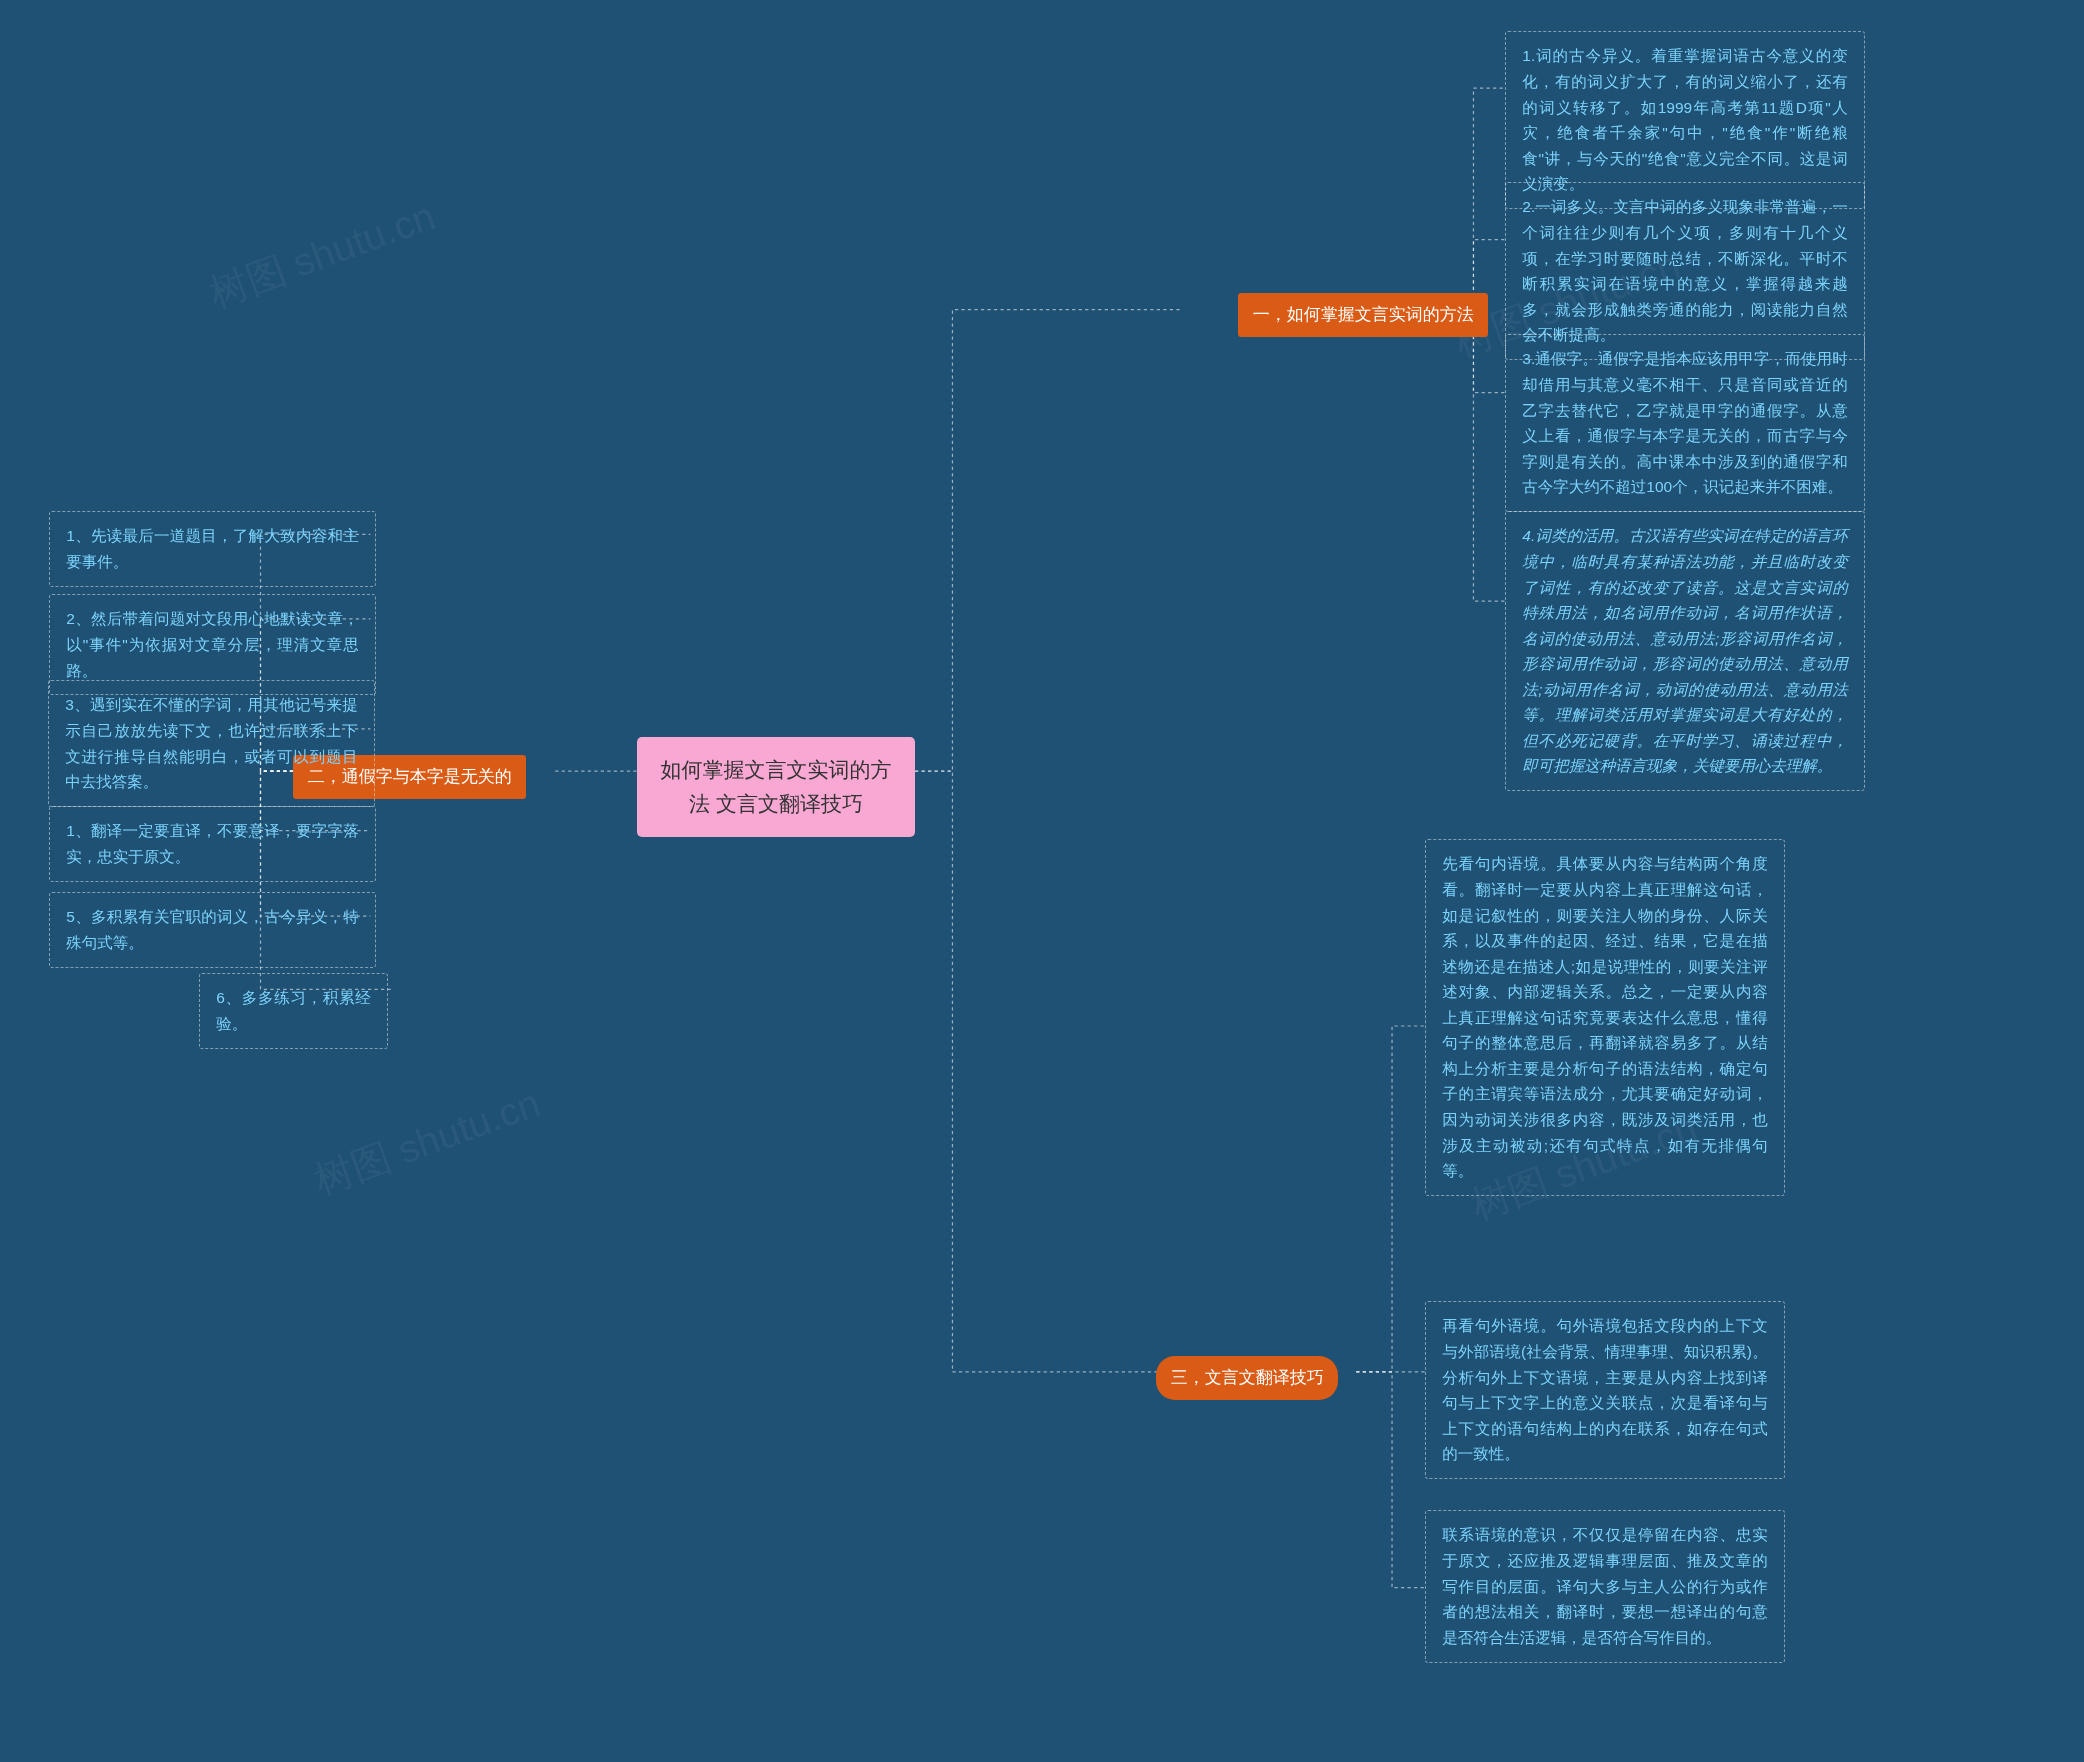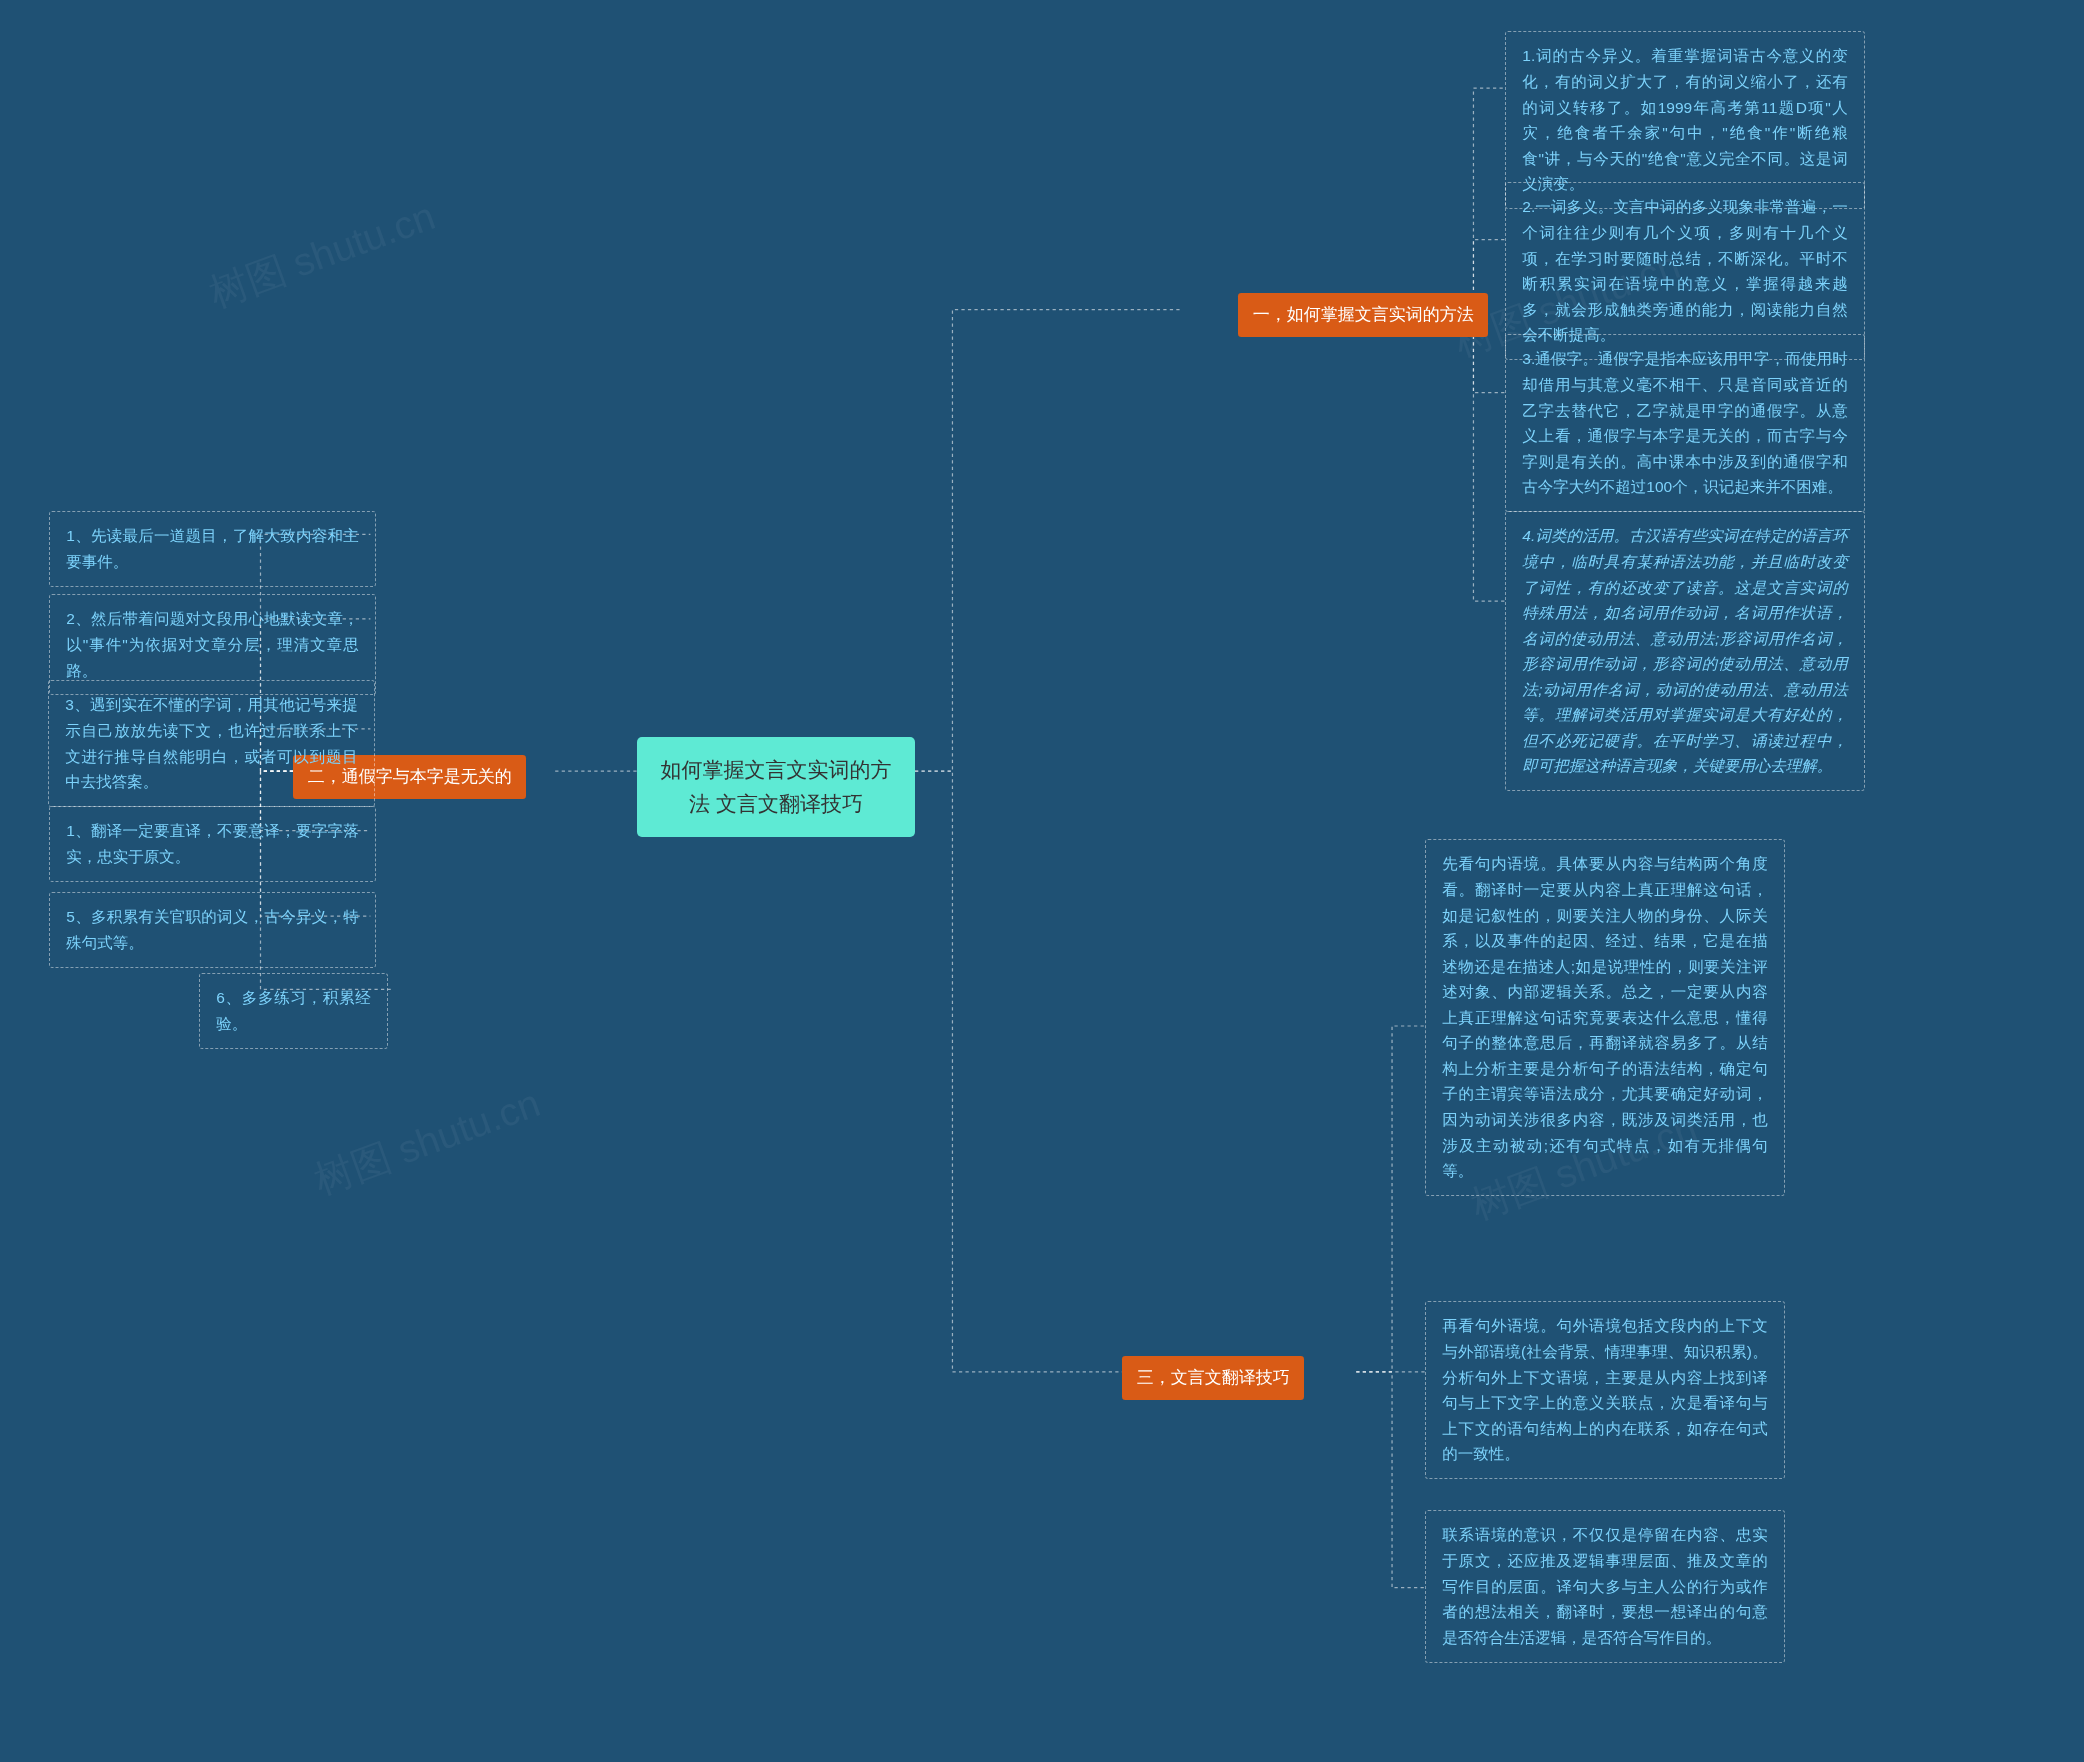--- a/index.html
+++ b/index.html
@@ -19,21 +19,21 @@
       transform: rotate(-20deg);
       white-space: nowrap;
     }
     .node {
       position: absolute;
       padding: 11.4px 16.3px;
       font-size: 15.5px;
       line-height: 1.65;
     }
     .center-node {
-      background: #5eead4;
+      background: #f9a8d4;
       color: #333;
       border-radius: 4.9px;
       text-align: center;
       font-size: 21px;
       line-height: 1.6;
       padding: 16.3px 21px;
       font-weight: 500;
     }
     .branch-node {
       background: #d95b16;
@@ -112,18 +112,18 @@
 
 <div class="node branch-node" style="left:293px; top:755px;">二，通假字与本字是无关的</div>
 
 <div class="node leaf-node" style="left:49px; top:511px; width:327px;">1、先读最后一道题目，了解大致内容和主要事件。</div>
 <div class="node leaf-node" style="left:49px; top:594px; width:327px;">2、然后带着问题对文段用心地默读文章，以"事件"为依据对文章分层，理清文章思路。</div>
 <div class="node leaf-node" style="left:48px; top:680px; width:327px;">3、遇到实在不懂的字词，用其他记号来提示自己放放先读下文，也许过后联系上下文进行推导自然能明白，或者可以到题目中去找答案。</div>
 <div class="node leaf-node" style="left:49px; top:806px; width:327px;">1、翻译一定要直译，不要意译，要字字落实，忠实于原文。</div>
 <div class="node leaf-node" style="left:49px; top:892px; width:327px;">5、多积累有关官职的词义，古今异义，特殊句式等。</div>
 <div class="node leaf-node" style="left:199px; top:973px; width:189px;">6、多多练习，积累经验。</div>
 
-<div class="node branch-node" style="left:1122px; top:1356px;">三，文言文翻译技巧</div>
+<div class="node branch-node" style="left:1156px; top:1356px;border-radius:19px;">三，文言文翻译技巧</div>
 
 <div class="node leaf-node" style="left:1425px; top:839px; width:360px;">先看句内语境。具体要从内容与结构两个角度看。翻译时一定要从内容上真正理解这句话，如是记叙性的，则要关注人物的身份、人际关系，以及事件的起因、经过、结果，它是在描述物还是在描述人;如是说理性的，则要关注评述对象、内部逻辑关系。总之，一定要从内容上真正理解这句话究竟要表达什么意思，懂得句子的整体意思后，再翻译就容易多了。从结构上分析主要是分析句子的语法结构，确定句子的主谓宾等语法成分，尤其要确定好动词，因为动词关涉很多内容，既涉及词类活用，也涉及主动被动;还有句式特点，如有无排偶句等。</div>
 <div class="node leaf-node" style="left:1425px; top:1301px; width:360px;">再看句外语境。句外语境包括文段内的上下文与外部语境(社会背景、情理事理、知识积累)。分析句外上下文语境，主要是从内容上找到译句与上下文字上的意义关联点，次是看译句与上下文的语句结构上的内在联系，如存在句式的一致性。</div>
 <div class="node leaf-node" style="left:1425px; top:1510px; width:360px;">联系语境的意识，不仅仅是停留在内容、忠实于原文，还应推及逻辑事理层面、推及文章的写作目的层面。译句大多与主人公的行为或作者的想法相关，翻译时，要想一想译出的句意是否符合生活逻辑，是否符合写作目的。</div>
 
 
 </body></html>

